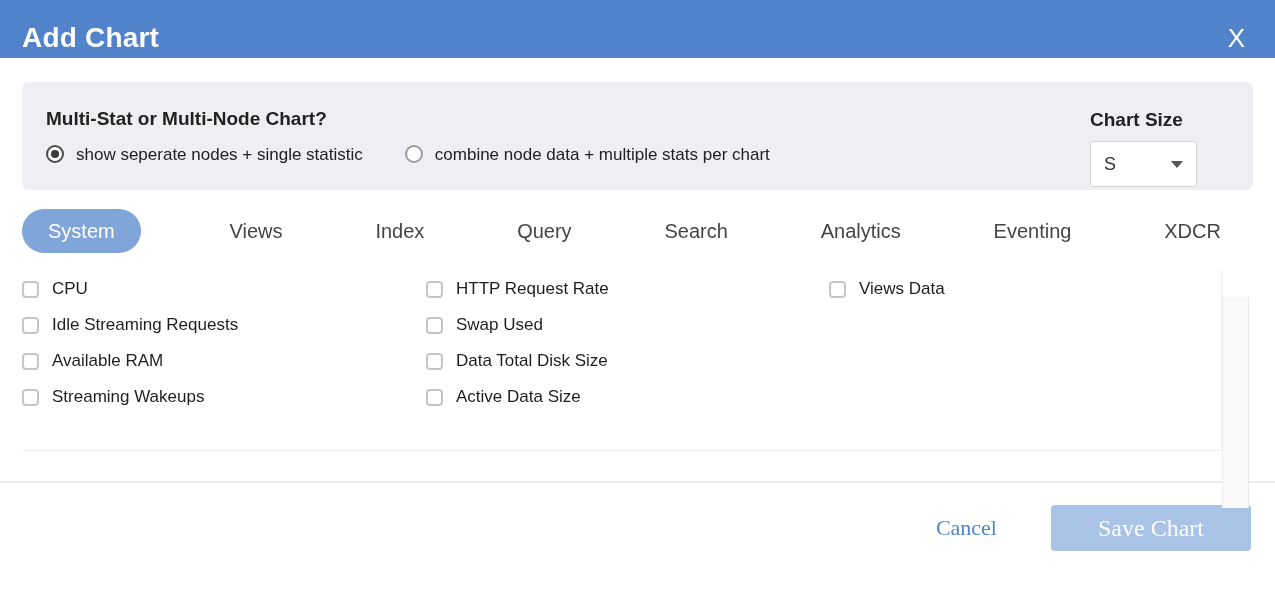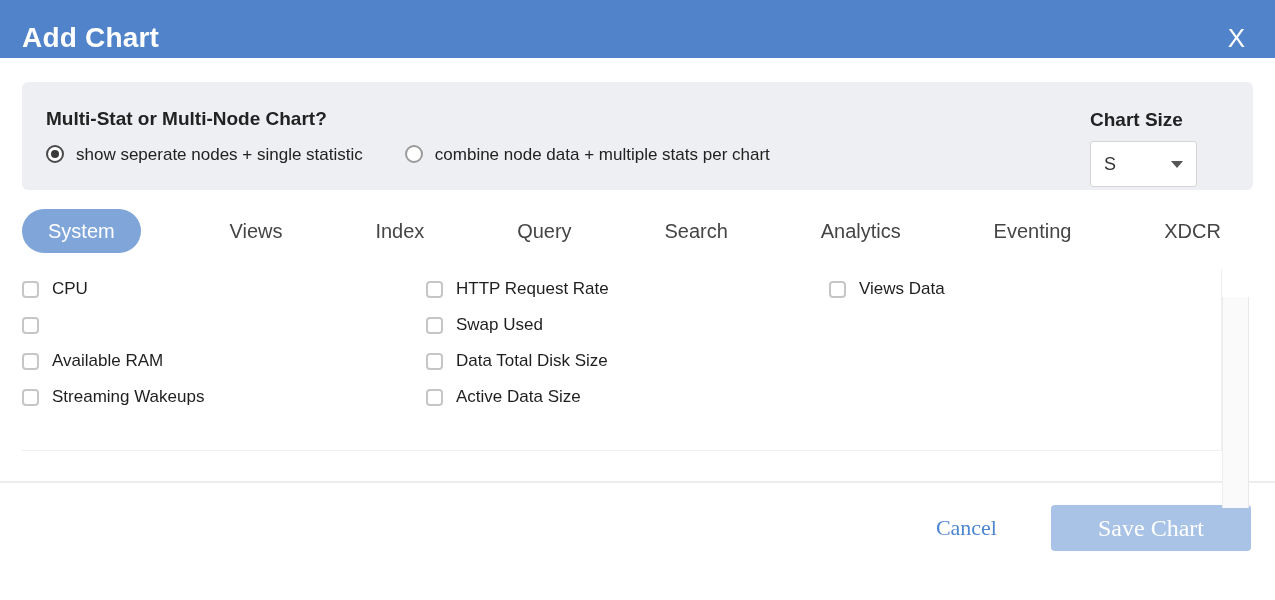--- a/index.html
+++ b/index.html
@@ -124,20 +124,21 @@
     </div>
 
   <div class="stats" id="stats">
       <div class="col">
         <div class="stat">
           <span class="cbox"></span>
           <span>CPU</span>
         </div>
         <div class="stat">
           <span class="cbox"></span>
+          <span>Idle Streaming Requests</span>
         </div>
         <div class="stat">
           <span class="cbox"></span>
           <span>Available RAM</span>
         </div>
         <div class="stat">
           <span class="cbox"></span>
           <span>Streaming Wakeups</span>
         </div>
       </div>

